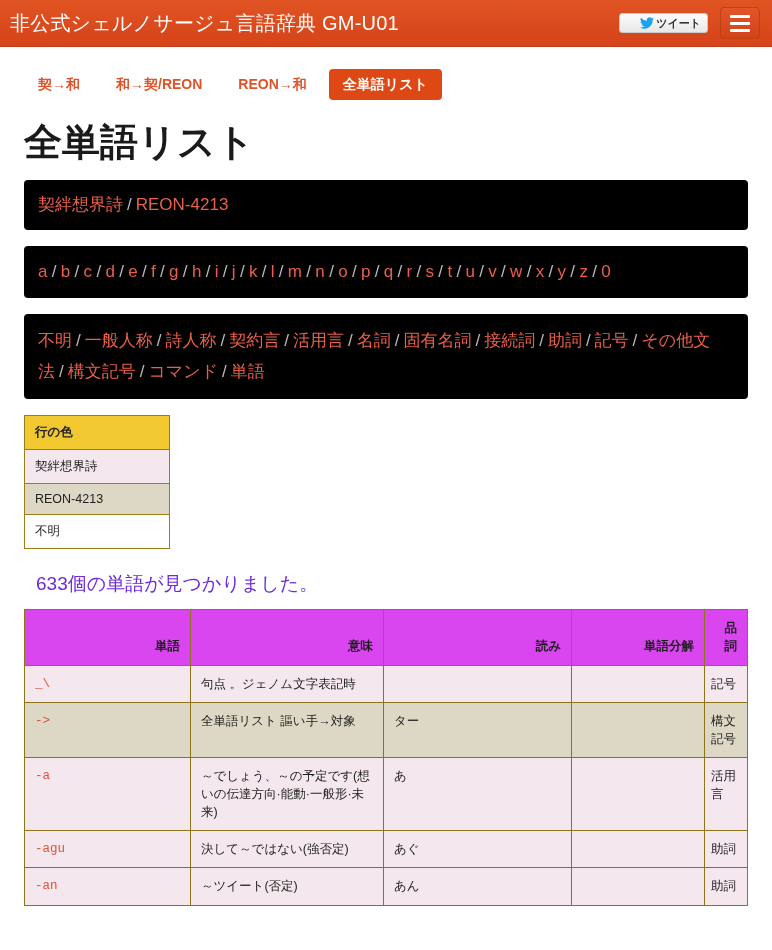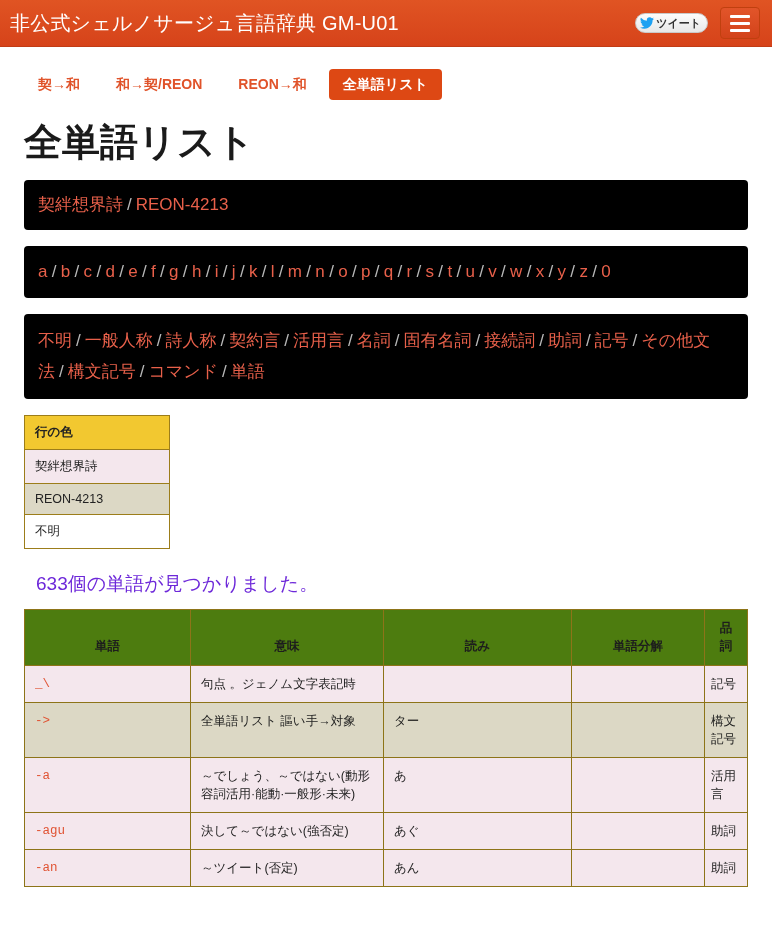--- a/index.html
+++ b/index.html
@@ -36,22 +36,22 @@
     display: flex;
     align-items: center;
     gap: 12px;
   }
   .tweet-btn {
     display: inline-flex;
     align-items: center;
     gap: 2px;
     background: linear-gradient(to bottom, #fcfcfc 0%, #e8e8e8 100%);
     border: 1px solid #c9c9c9;
-    border-radius: 10px;
-    padding: 2px 6px 2px 4px;
+    border-radius: 3px;
+    padding: 2px 6px 2px 20px;
     height: 20px;
     font-size: 11px;
     color: #333333;
     font-weight: bold;
     cursor: pointer;
     line-height: 1;
   }
   .tweet-btn svg { display: block; }
   .hamburger {
     width: 40px; height: 32px;
@@ -175,23 +175,23 @@
   .words th, .words td {
     border: 1px solid #8d7418;
     vertical-align: top;
     padding: 9px 10px;
     font-size: 12.5px;
     color: #1d1d1d;
     line-height: 1.45;
     word-break: break-word;
   }
   .words thead th {
-    background: #4d7c0f;
-    font-weight: bold;
-    text-align: center;
+    background: #d946ef;
+    font-weight: bold;
+    text-align: right;
     vertical-align: bottom;
     height: 56px;
   }
   .words col.c-word { width: 166px; }
   .words col.c-mean { width: 193px; }
   .words col.c-read { width: 188px; }
   .words col.c-deco { width: 133px; }
   .words col.c-pos  { width: 43px; }
 
   .words td.word {
@@ -291,21 +291,21 @@
         </tr>
         <tr class="row-khaki">
           <td class="word">-&gt;</td>
           <td>全単語リスト 謳い手→対象</td>
           <td>ター</td>
           <td></td>
           <td class="pos">構文記号</td>
         </tr>
         <tr class="row-pink">
           <td class="word">-a</td>
-          <td>～でしょう、～ではない(動形容詞活用·能動·一般形·未来)</td>
+          <td>～でしょう、～の予定です(想いの伝達方向·能動·一般形·未来)</td>
           <td>あ</td>
           <td></td>
           <td class="pos">活用言</td>
         </tr>
         <tr class="row-pink">
           <td class="word">-agu</td>
           <td>決して～ではない(強否定)</td>
           <td>あぐ</td>
           <td></td>
           <td class="pos">助詞</td>

